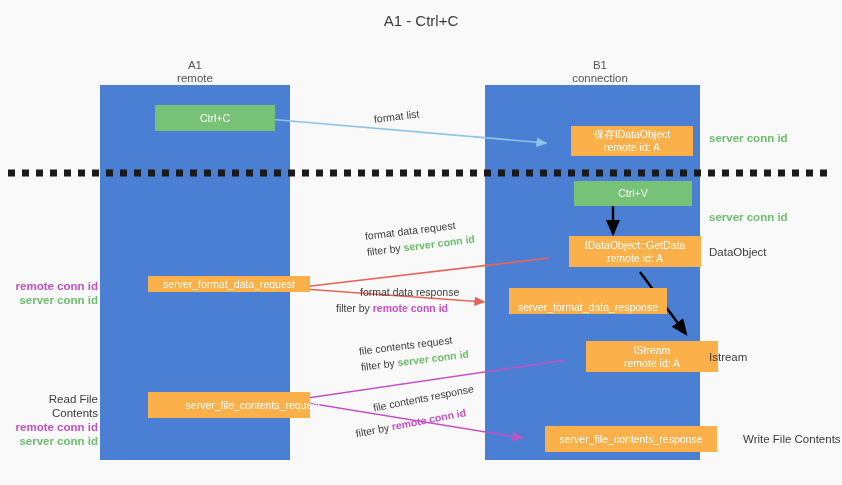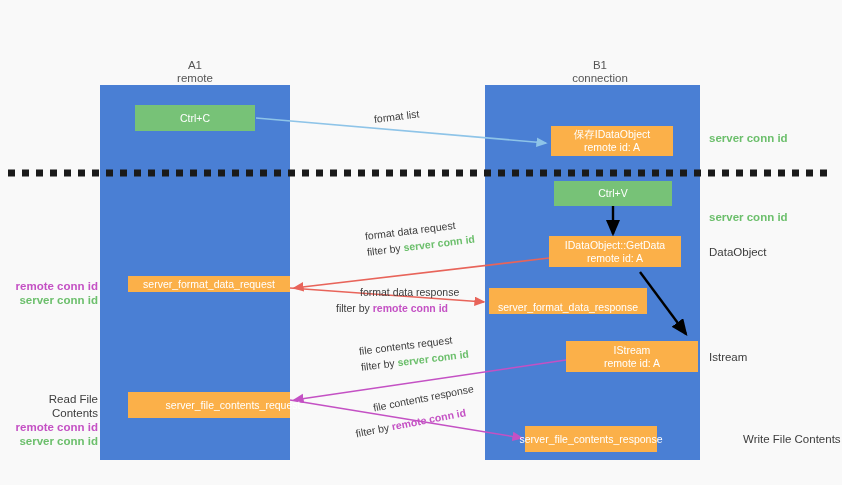--- a/index.html
+++ b/index.html
@@ -46,20 +46,21 @@
   .box {
     box-sizing: border-box;
     display: flex;
     flex-direction: column;
     align-items: center;
     justify-content: center;
     font-size: 10.5px;
     color: #ffffff;
     line-height: 13px;
     text-align: center;
+    margin-left: 20px;
   }
   .box.green { background: #77c277; }
   .box.orange { background: #fbb049; }
 
   
   .side-note {
     font-size: 11.5px;
     line-height: 14px;
     color: #3c3c3c;
   }
@@ -88,20 +89,21 @@
     width: 842px; height: 485px;
     pointer-events: none;
   }
 </style>
 </head>
 <body>
 
 <div id="stage">
 
   <div id="title" class="abs">
+    <div>A1 - Ctrl+C</div>
   </div>
 
   <div class="abs col-head" style="left:140px; top:59px; width:110px;">
     <div>A1</div>
     <div>remote</div>
   </div>
   <div class="abs col-head" style="left:540px; top:59px; width:120px;">
     <div>B1</div>
     <div>connection</div>
   </div>
@@ -168,21 +170,21 @@
   </div>
 
   <div class="abs box orange" style="left:489px; top:288px; width:158px; height:26px;justify-content:flex-end;">
     <div>server_format_data_response</div>
   </div>
 
   <div class="abs box orange" style="left:128px; top:392px; width:162px; height:26px;padding-left:48px;">
     <div>server_file_contents_request</div>
   </div>
 
-  <div class="abs box orange" style="left:525px; top:426px; width:132px; height:26px;">
+  <div class="abs box orange" style="left:525px; top:426px; width:172px; height:26px;">
     <div>server_file_contents_response</div>
   </div>
 
   <svg id="dash-row" class="abs">
     <line x1="8" y1="5" x2="834" y2="5" stroke="#1a1a1a" stroke-width="7" stroke-dasharray="7 7"></line>
   </svg>
 
   <div class="abs side-note green-txt" style="left:709px; top:131px;">server conn id</div>
   <div class="abs side-note green-txt" style="left:709px; top:210px;">server conn id</div>
   <div class="abs side-note" style="left:709px; top:245px;">DataObject</div>

